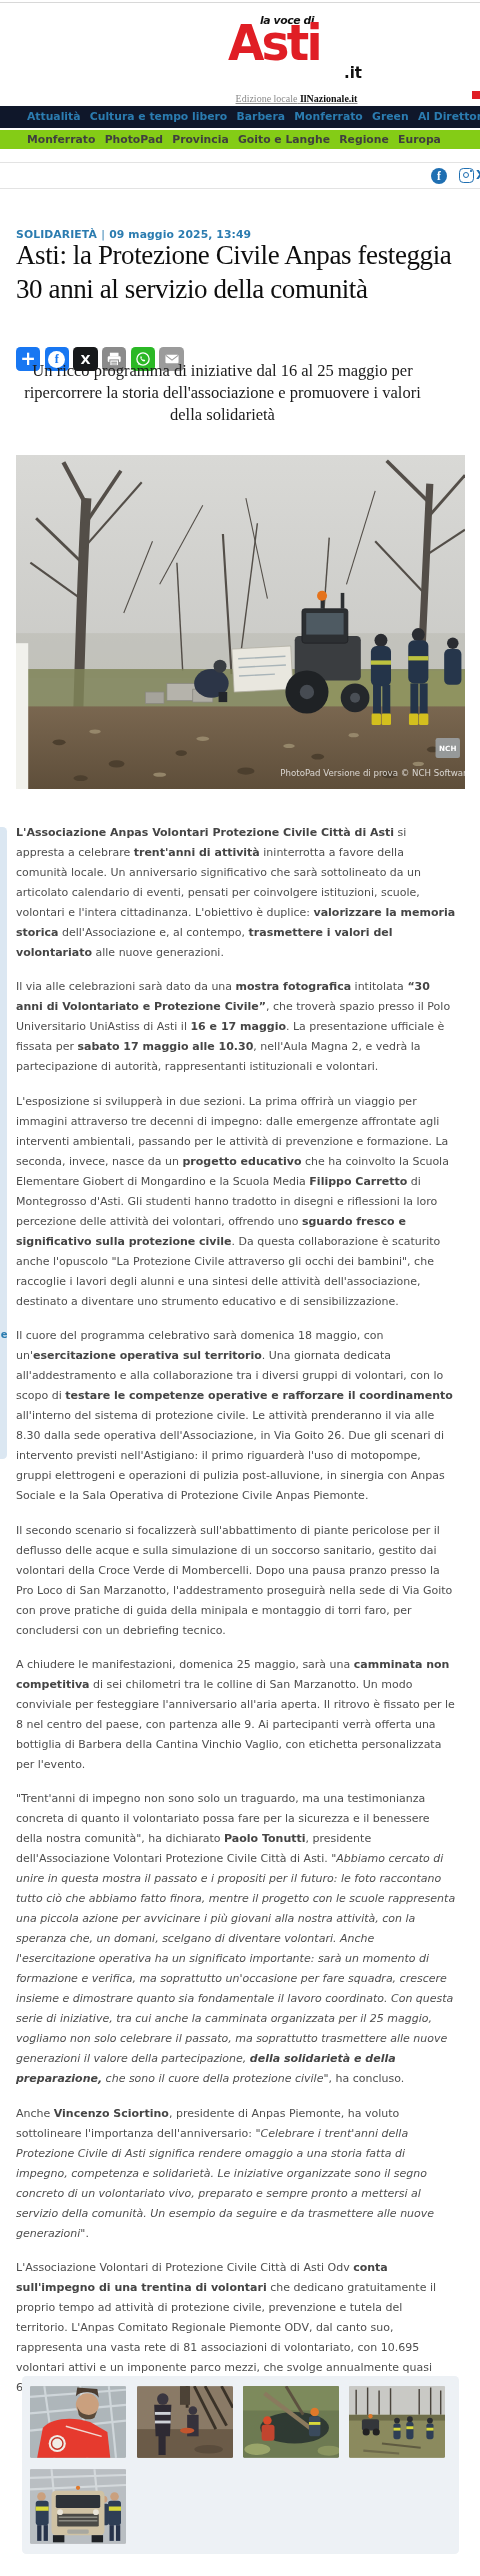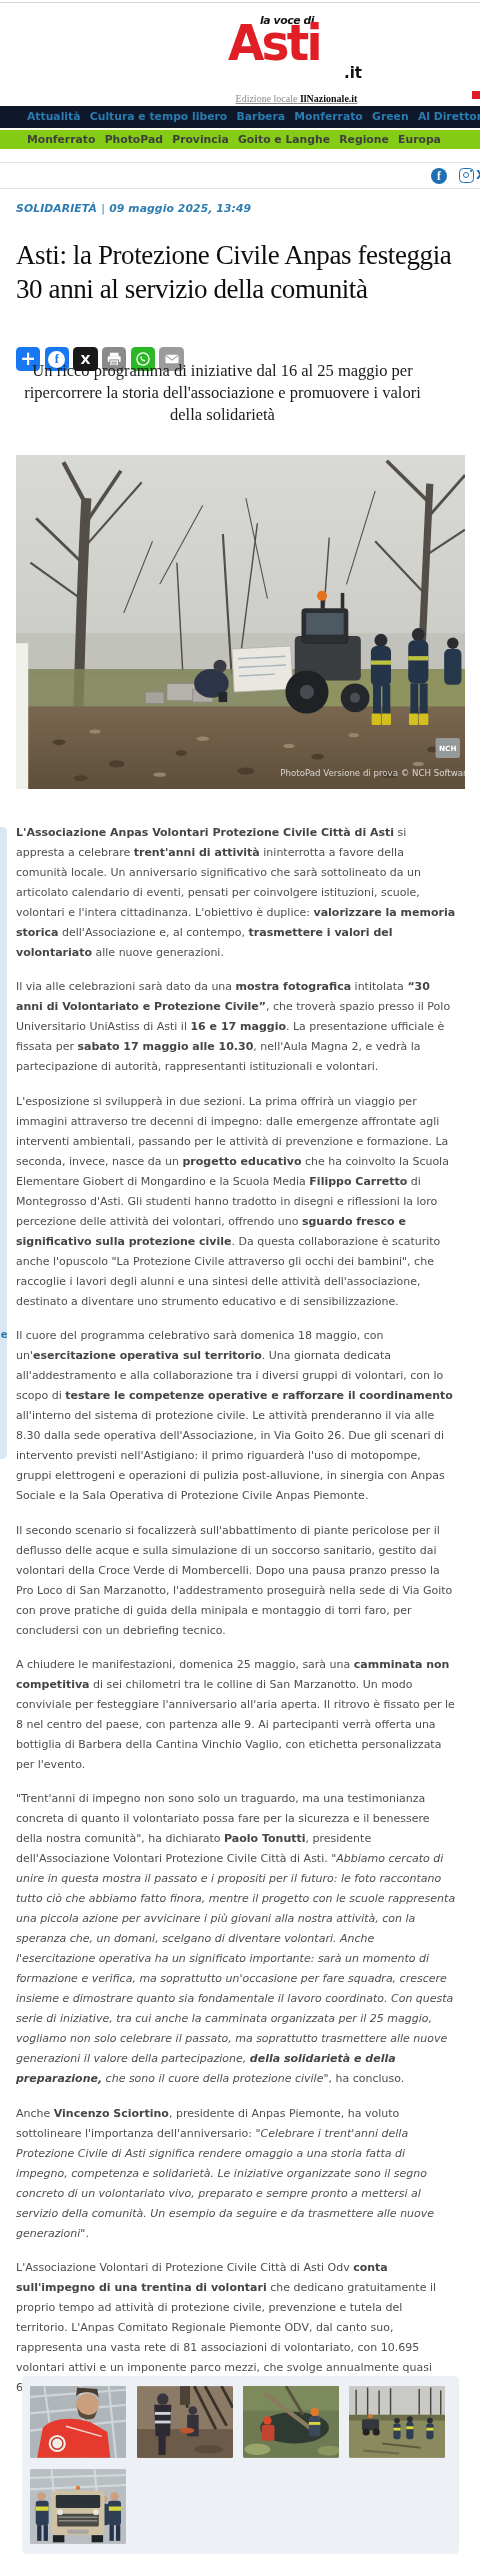--- a/index.html
+++ b/index.html
@@ -26,21 +26,21 @@
   
   .social-strip{left:0;top:162px;width:480px;height:26.6px;border-top:0.7px solid #e3e3e3;border-bottom:0.7px solid #e3e3e3;box-sizing:border-box;}
   .fb-circle{position:absolute;left:431px;top:5px;width:16px;height:16px;border-radius:50%;background:#1f6fb2;color:#fff;
     font-family:"Liberation Serif",serif;font-weight:bold;font-size:11.5px;text-align:center;line-height:16px;cursor:pointer;}
   .ig-box{position:absolute;left:459px;top:5px;width:13px;height:13px;border:1.4px solid #1f6fb2;border-radius:4.3px;cursor:pointer;}
   .ig-lens{position:absolute;left:2.9px;top:2.9px;width:4.3px;height:4.3px;border:1.4px solid #1f6fb2;border-radius:50%;}
   .ig-dot{position:absolute;right:1.4px;top:1.4px;width:1.4px;height:1.4px;background:#1f6fb2;border-radius:50%;}
   .x-cut{position:absolute;left:476px;top:5px;width:4.3px;height:16px;overflow:hidden;cursor:pointer;}
   .x-cut span{font-size:12.2px;font-weight:bold;color:#1f6fb2;}
   
-  .kicker{left:16px;top:202px;font-size:10.8px;font-weight:bold;color:#2b7cb0;letter-spacing:0.1px;font-style:italic;}
+  .kicker{left:16px;top:228px;font-size:10.8px;font-weight:bold;color:#2b7cb0;letter-spacing:0.1px;}
   .kicker .sep{margin:0 4.3px;font-weight:normal;}
   .headline{left:16px;top:238px;width:451px;font-family:"Liberation Serif",serif;font-weight:normal;
     font-size:27px;line-height:34px;color:#0e0e0e;letter-spacing:-0.4px;}
   
   .share-row{left:16px;top:347px;display:flex;gap:4.3px;}
   .sbtn{width:24.4px;height:24.4px;border-radius:4.3px;display:flex;align-items:center;justify-content:center;cursor:pointer;}
   .sbtn.plus{background:#1877f2;color:#fff;font-size:18.7px;font-weight:bold;line-height:1;}
   .sbtn.fb{background:#1877f2;}
   .fb-inner{width:17px;height:17px;border-radius:50%;background:#fff;color:#1877f2;font-family:"Liberation Serif",serif;
     font-weight:bold;font-size:12.2px;text-align:center;line-height:17px;}

